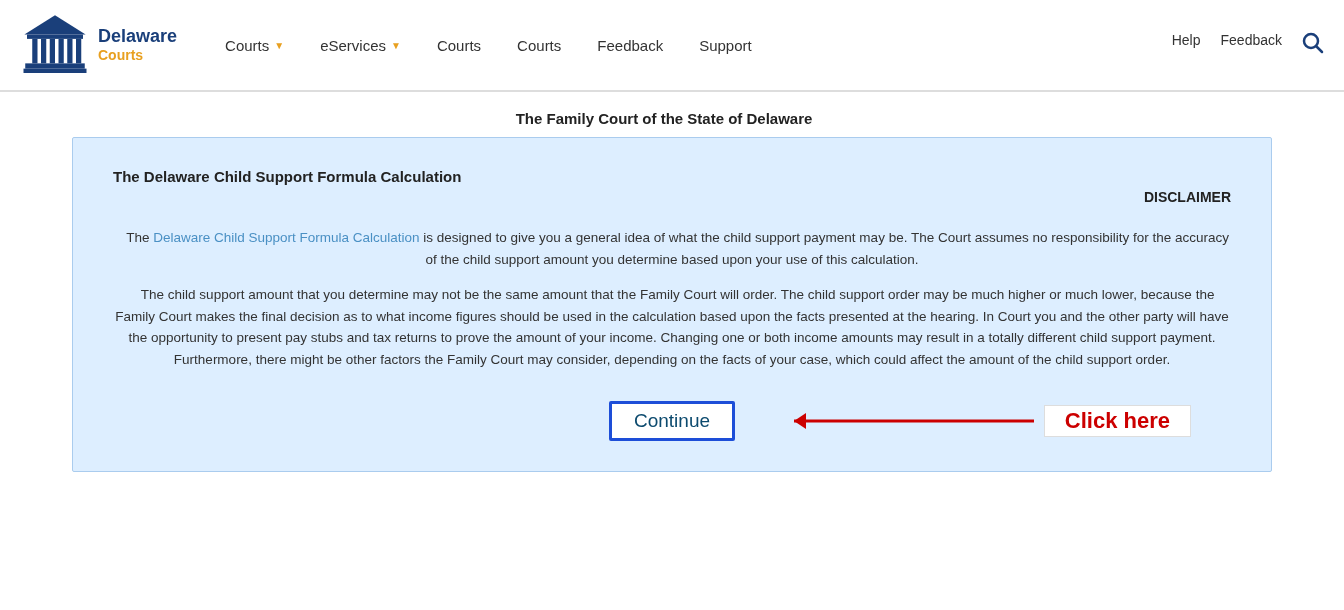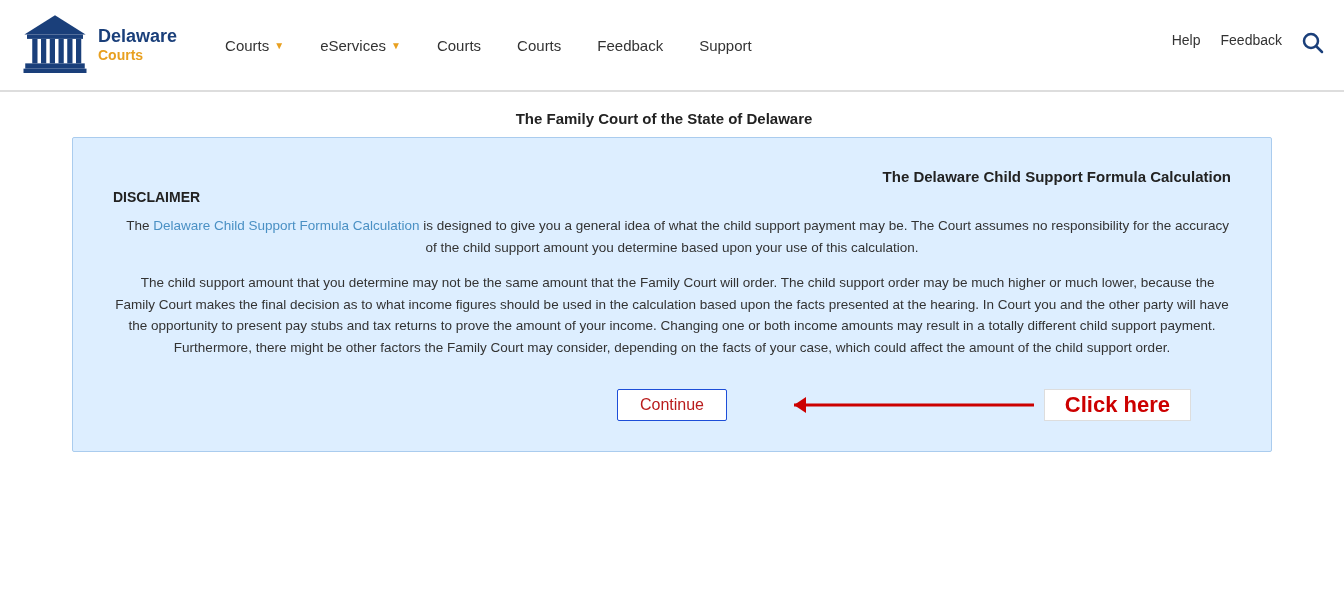--- a/index.html
+++ b/index.html
@@ -93,32 +93,32 @@
       margin: 0 auto;
       max-width: 1200px;
       width: 95%;
       background: #ddeeff;
       border: 1px solid #aaccee;
       border-radius: 2px;
       padding: 30px 40px 30px 40px;
       margin-bottom: 20px;
     }
     .box-title {
-      text-align: right;
+      text-align: left;
       font-weight: bold;
       font-size: 15px;
       color: #222;
       margin-bottom: 4px;
     }
     .box-subtitle {
-      text-align: left;
+      text-align: right;
       font-weight: bold;
       font-size: 14px;
       color: #222;
-      margin-bottom: 10px;
+      margin-bottom: 22px;
     }
     .disclaimer-text {
       color: #333;
       font-size: 13.5px;
       line-height: 1.6;
       margin-bottom: 14px;
       text-align: center;
     }
     .disclaimer-text .link {
       color: #4a90c4;
@@ -126,24 +126,24 @@
     }
     .continue-row {
       display: flex;
       justify-content: center;
       align-items: center;
       margin-top: 30px;
       position: relative;
     }
     .continue-btn {
       background: #fff;
-      border: 1px solid #1d4ed8;
-      color: #b91c1c;
+      border: 3px solid #1d4ed8;
+      color: #0c4a6e;
       padding: 6px 22px;
-      font-size: 16px;
+      font-size: 19px;
       cursor: pointer;
       border-radius: 2px;
     }
 
     
     .click-here-annotation {
       display: flex;
       align-items: center;
       position: absolute;
       right: 40px;

